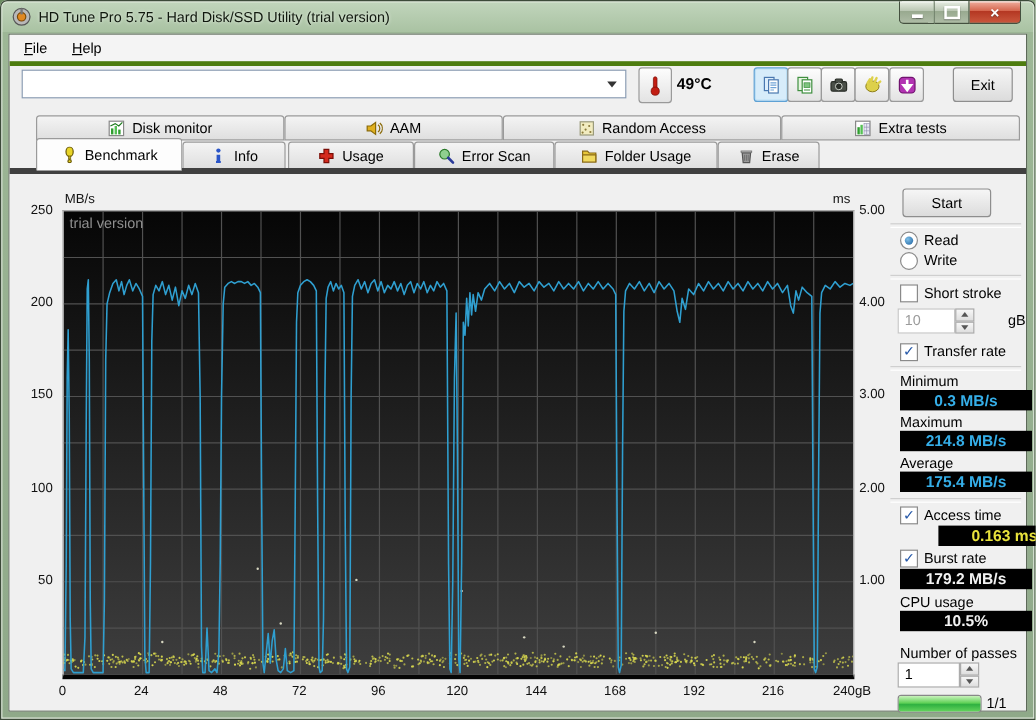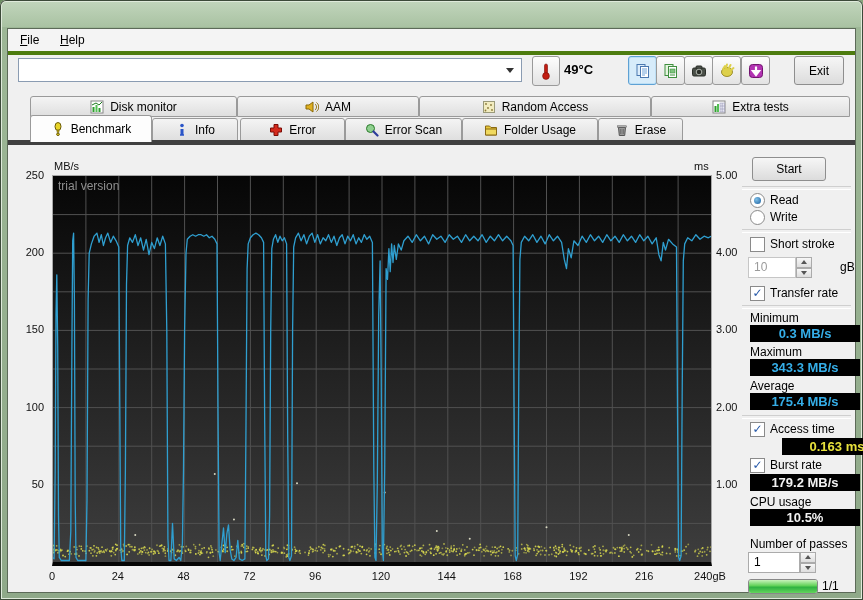--- a/index.html
+++ b/index.html
@@ -89,20 +89,39 @@
   .progress{position:absolute;left:8px;top:0;width:68px;height:13px;border:1px solid #888;border-radius:3px;background:#eee;}
   .progress .fill{height:100%;border-radius:2px;
        background:linear-gradient(180deg,#c8f2bb,#5fd156 45%,#2fb141 55%,#63d45c);}
   .progress-text{position:absolute;left:82px;top:0;font-size:12px;}
 </style>
 </head>
 <body>
 
 <div class="window">
 
+  <div class="titlebar">
+    <svg class="app-icon" viewBox="0 0 16 16">
+      <circle cx="8" cy="8" r="7" fill="#b8b8b8" stroke="#555"></circle>
+      <circle cx="8" cy="8" r="3.5" fill="#e08820" stroke="#7a4a08"></circle>
+      <rect x="7" y="1" width="2" height="5" fill="#777"></rect>
+    </svg>
+    <span class="title-text">HD Tune Pro 5.75 - Hard Disk/SSD Utility (trial version)</span>
+    <div class="caption">
+      <div class="cap-btn cap-min">
+          <div class="glyph-min"></div>
+        </div>
+      <div class="cap-btn cap-max">
+          <div class="glyph-max"></div>
+        </div>
+      <div class="cap-btn cap-close">
+          <div class="glyph-close">×</div>
+        </div>
+    </div>
+  </div>
 
   <div class="client">
 
     <div class="menubar">
       <div class="menu-item" style="left:6px"><u>F</u>ile</div>
       <div class="menu-item" style="left:46px"><u>H</u>elp</div>
     </div>
 
     <div class="combo">
       <div class="combo-arrow"></div>
@@ -206,21 +225,21 @@
         <circle cx="7" cy="2.5" r="1.8" fill="#2a55c8"></circle>
         <path d="M5.5 6h3v6h-3z" fill="#2a55c8"></path>
           <path d="M5 12h4" stroke="#2a55c8" stroke-width="1.5"></path>
       </svg>
       <span>Info</span>
     </div>
     <div class="tab row2" style="left:232px;width:105px">
       <svg class="ticon" viewBox="0 0 14 14">
         <path d="M5 1.5h4v3.5h3.5v4H9v3.5H5V9H1.5V5H5z" fill="#d42a1d" stroke="#7a0d06"></path>
       </svg>
-      <span>Error</span>
+      <span>Usage</span>
     </div>
     <div class="tab row2" style="left:337px;width:117px">
       <svg class="ticon" viewBox="0 0 14 14">
         <circle cx="5.5" cy="5.5" r="4" fill="#8fd08f" stroke="#2a7a2a"></circle>
         <path d="M8.5 8.5l4 4" stroke="#2a3a9a" stroke-width="2.2" stroke-linecap="round"></path>
       </svg>
       <span>Error Scan</span>
     </div>
     <div class="tab row2" style="left:454px;width:136px">
       <svg class="ticon" viewBox="0 0 14 14">
@@ -1063,21 +1082,21 @@
         <div class="ctl-label" style="left:100px;top:115px">gB</div>
 
         <div class="cb on" style="left:10px;top:141px"><span class="mark">✓</span></div>
         <div class="ctl-label" style="left:30px;top:141px">Transfer rate</div>
 
         <div class="rp-sep" style="top:160px"></div>
 
         <div class="ctl-label" style="left:10px;top:166px">Minimum</div>
         <div class="lcd" style="top:180px">0.3 MB/s</div>
         <div class="ctl-label" style="left:10px;top:200px">Maximum</div>
-        <div class="lcd" style="top:214px">343.3 MB/s</div>
+        <div class="lcd" style="top:214px">214.8 MB/s</div>
         <div class="ctl-label" style="left:10px;top:234px">Average</div>
         <div class="lcd" style="top:248px">175.4 MB/s</div>
 
         <div class="rp-sep" style="top:270px"></div>
 
         <div class="cb on" style="left:10px;top:277px"><span class="mark">✓</span></div>
         <div class="ctl-label" style="left:30px;top:277px">Access time</div>
         <div class="lcd yellow" style="top:293px">0.163 ms</div>
 
         <div class="cb on" style="left:10px;top:313px"><span class="mark">✓</span></div>

